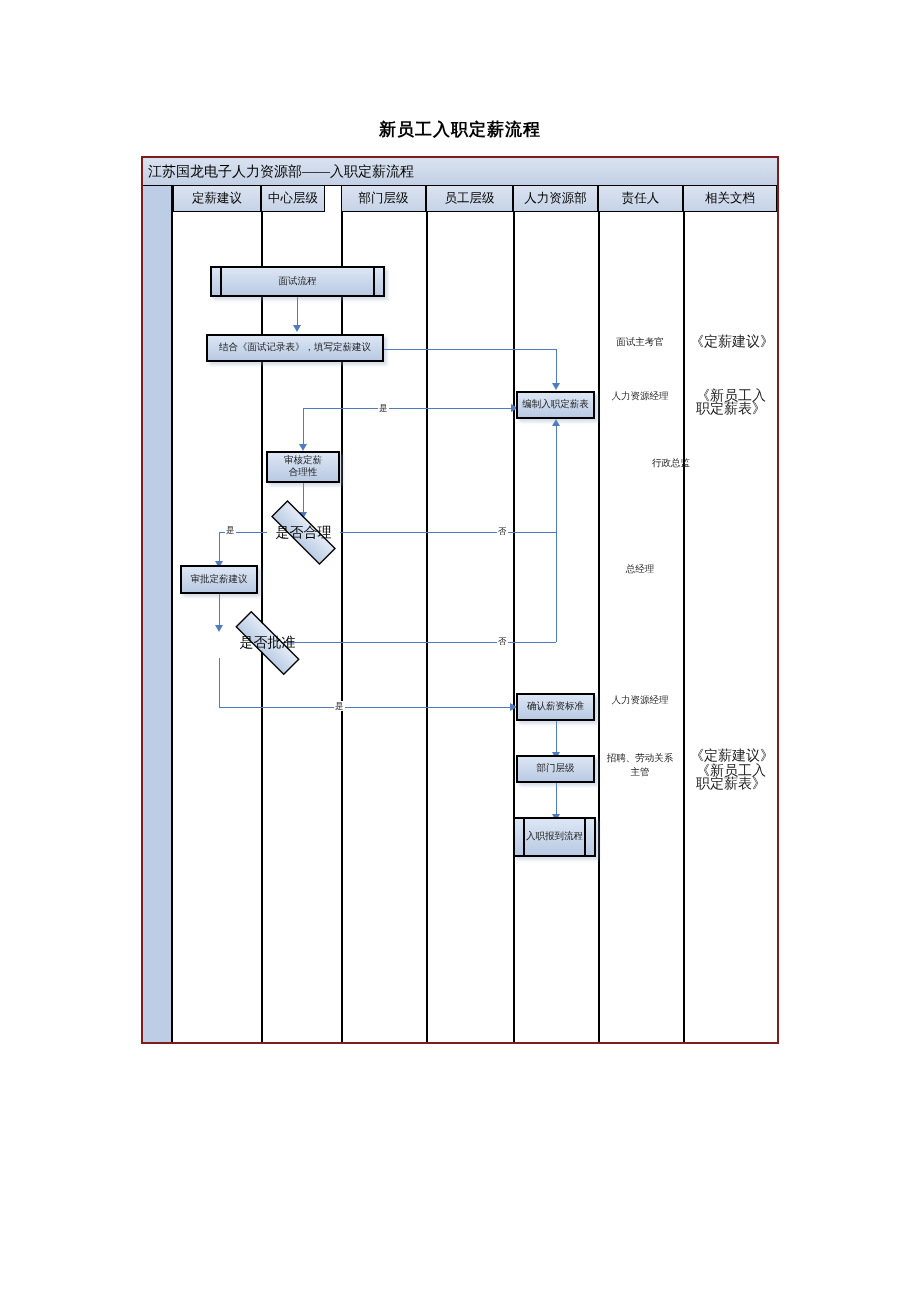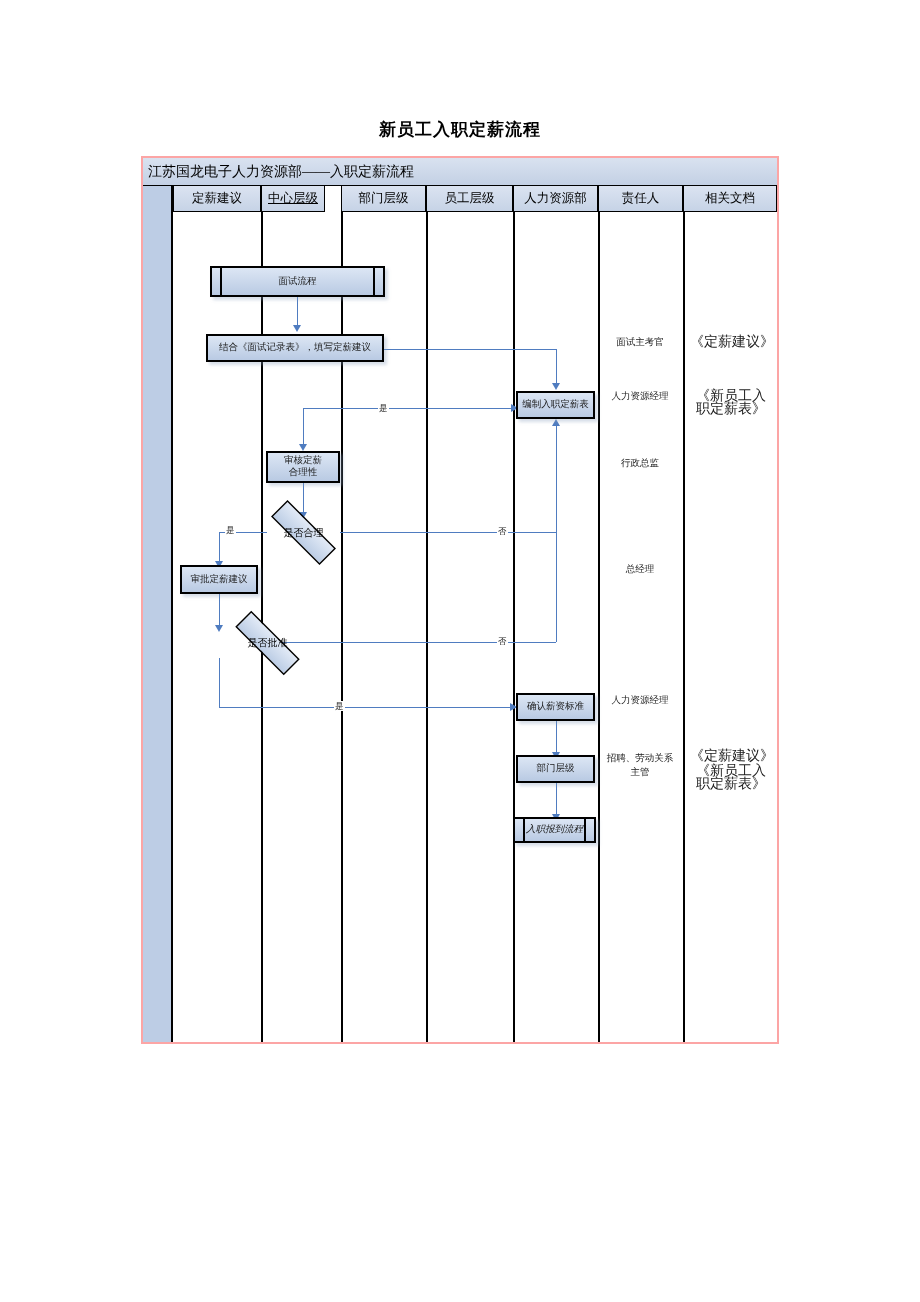--- a/index.html
+++ b/index.html
@@ -14,21 +14,21 @@
   .doc-title{
     position:absolute;left:0;top:110px;width:920px;
     text-align:center;font-size:17px;font-weight:bold;
     letter-spacing:1px;
   }
 
   
   .table-frame{
     position:absolute;left:141px;top:148px;
     width:638px;height:888px;
-    border:2px solid #fca5a5;box-sizing:border-box;background:#fff;
+    border:2px solid #7f1d1d;box-sizing:border-box;background:#fff;
   }
 
   
   .banner{
     position:absolute;left:0;top:0;width:100%;height:28px;
     background:linear-gradient(to bottom,#d9e2f0 0%,#c3d0e4 100%);
     border-bottom:1px solid #000;box-sizing:border-box;
     font-size:14px;line-height:28px;padding-left:5px;
     white-space:nowrap;
   }
@@ -87,21 +87,21 @@
     display:flex;align-items:center;justify-content:center;
   }
   .dec .dshape{
     position:absolute;left:0;top:0;width:100%;height:100%;
     background:linear-gradient(to bottom,#e2eaf6 0%,#bccde5 100%);
     border:2px solid #000;
     transform:rotate(45deg) scale(0.707);
     box-sizing:border-box;
   }
   .dec .dlabel{
-    position:relative;z-index:2;font-size:10px;white-space:nowrap;
+    position:relative;z-index:2;font-size:14px;white-space:nowrap;
   }
 
   
   .ln{position:absolute;background:#4f7cc0;z-index:3;}
   .lnh{height:1px;}
   .lnv{width:1px;}
   .arw{position:absolute;width:0;height:0;z-index:4;}
   .arw-d{border-left:4px solid transparent;border-right:4px solid transparent;border-top:7px solid #4f7cc0;}
   .arw-u{border-left:4px solid transparent;border-right:4px solid transparent;border-bottom:7px solid #4f7cc0;}
   .arw-r{border-top:4px solid transparent;border-bottom:4px solid transparent;border-left:7px solid #4f7cc0;}
@@ -129,21 +129,21 @@
   <div class="doc-title">新员工入职定薪流程</div>
 
   <div class="table-frame">
 
     <div class="banner">江苏国龙电子人力资源部——入职定薪流程</div>
 
     <div class="left-strip"></div>
 
     <div class="hdr-row">
       <div class="hdr-cell" style="left:0px;width:88px;">定薪建议</div>
-      <div class="hdr-cell" style="left:88px;width:64px;text-decoration:underline;">中心层级</div>
+      <div class="hdr-cell" style="left:88px;width:64px;">中心层级</div>
       <div class="hdr-cell" style="left:168px;width:85px;">部门层级</div>
       <div class="hdr-cell" style="left:253px;width:87px;">员工层级</div>
       <div class="hdr-cell" style="left:340px;width:85px;">人力资源部</div>
       <div class="hdr-cell" style="left:425px;width:85px;">责任人</div>
       <div class="hdr-cell" style="left:510px;width:94px;">相关文档</div>
     </div>
 
     <div class="col-div" style="left:118px;"></div>
     <div class="col-div" style="left:198px;"></div>
     <div class="col-div" style="left:283px;"></div>
@@ -228,27 +228,27 @@
   </div>
 
   <div class="shape proc" style="left:516px;top:685px;width:79px;height:28px;">
     <span>确认薪资标准</span>
   </div>
 
   <div class="shape proc" style="left:516px;top:747px;width:79px;height:28px;">
     <span>部门层级</span>
   </div>
 
-  <div class="shape predef" style="left:513px;top:809px;width:83px;height:26px;font-style:italic;">
+  <div class="shape predef" style="left:513px;top:809px;width:83px;height:40px;">
     <span>入职报到流程</span>
   </div>
 
   <div class="sidetxt" style="left:598px;top:327px;width:84px;">面试主考官</div>
   <div class="sidetxt" style="left:598px;top:381px;width:84px;">人力资源经理</div>
-  <div class="sidetxt" style="left:598px;top:448px;width:84px;">行政总监</div>
+  <div class="sidetxt" style="left:598px;top:448px;width:84px;padding-left:31px;">行政总监</div>
   <div class="sidetxt" style="left:598px;top:554px;width:84px;">总经理</div>
   <div class="sidetxt" style="left:598px;top:685px;width:84px;">人力资源经理</div>
   <div class="sidetxt" style="left:598px;top:743px;width:84px;">招聘、劳动关系</div>
   <div class="sidetxt" style="left:598px;top:757px;width:84px;">主管</div>
 
   <div class="doctxt" style="left:686px;top:327px;width:88px;">《定薪建议》</div>
   <div class="doctxt" style="left:686px;top:381px;width:80px;">《新员工入职定薪表》</div>
   <div class="doctxt" style="left:686px;top:741px;width:88px;">《定薪建议》</div>
   <div class="doctxt" style="left:686px;top:756px;width:80px;">《新员工入职定薪表》</div>
 

